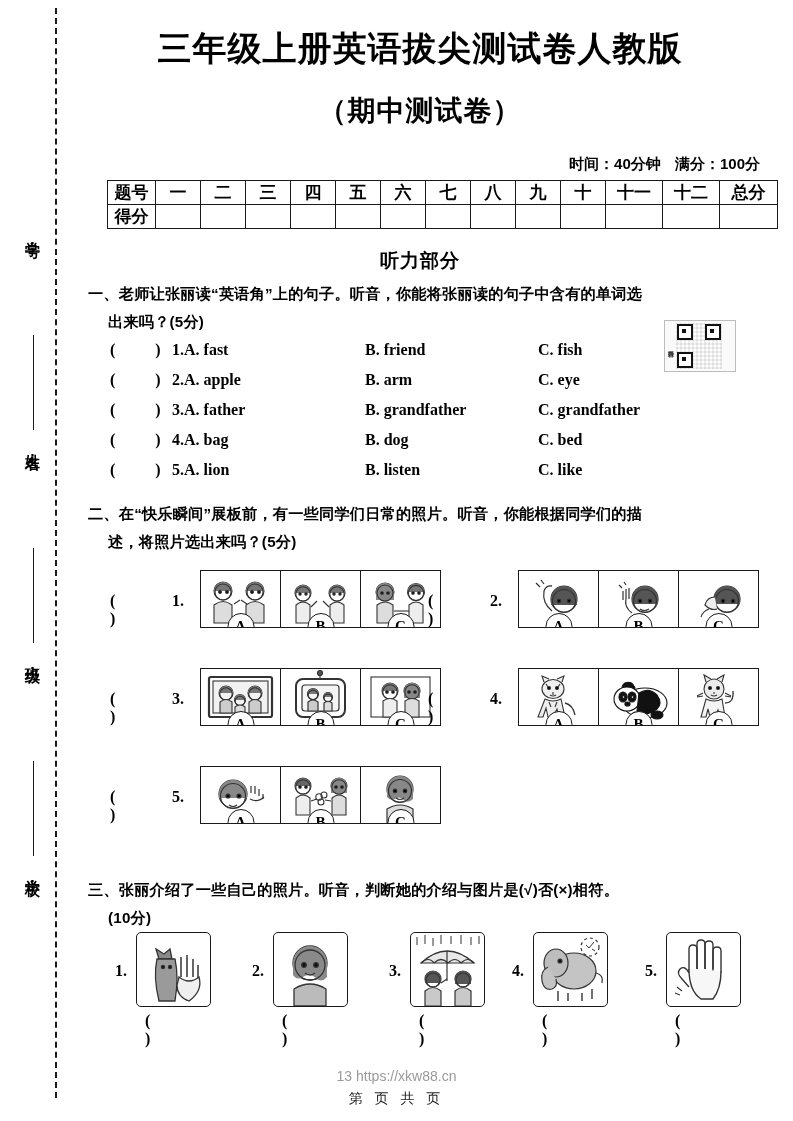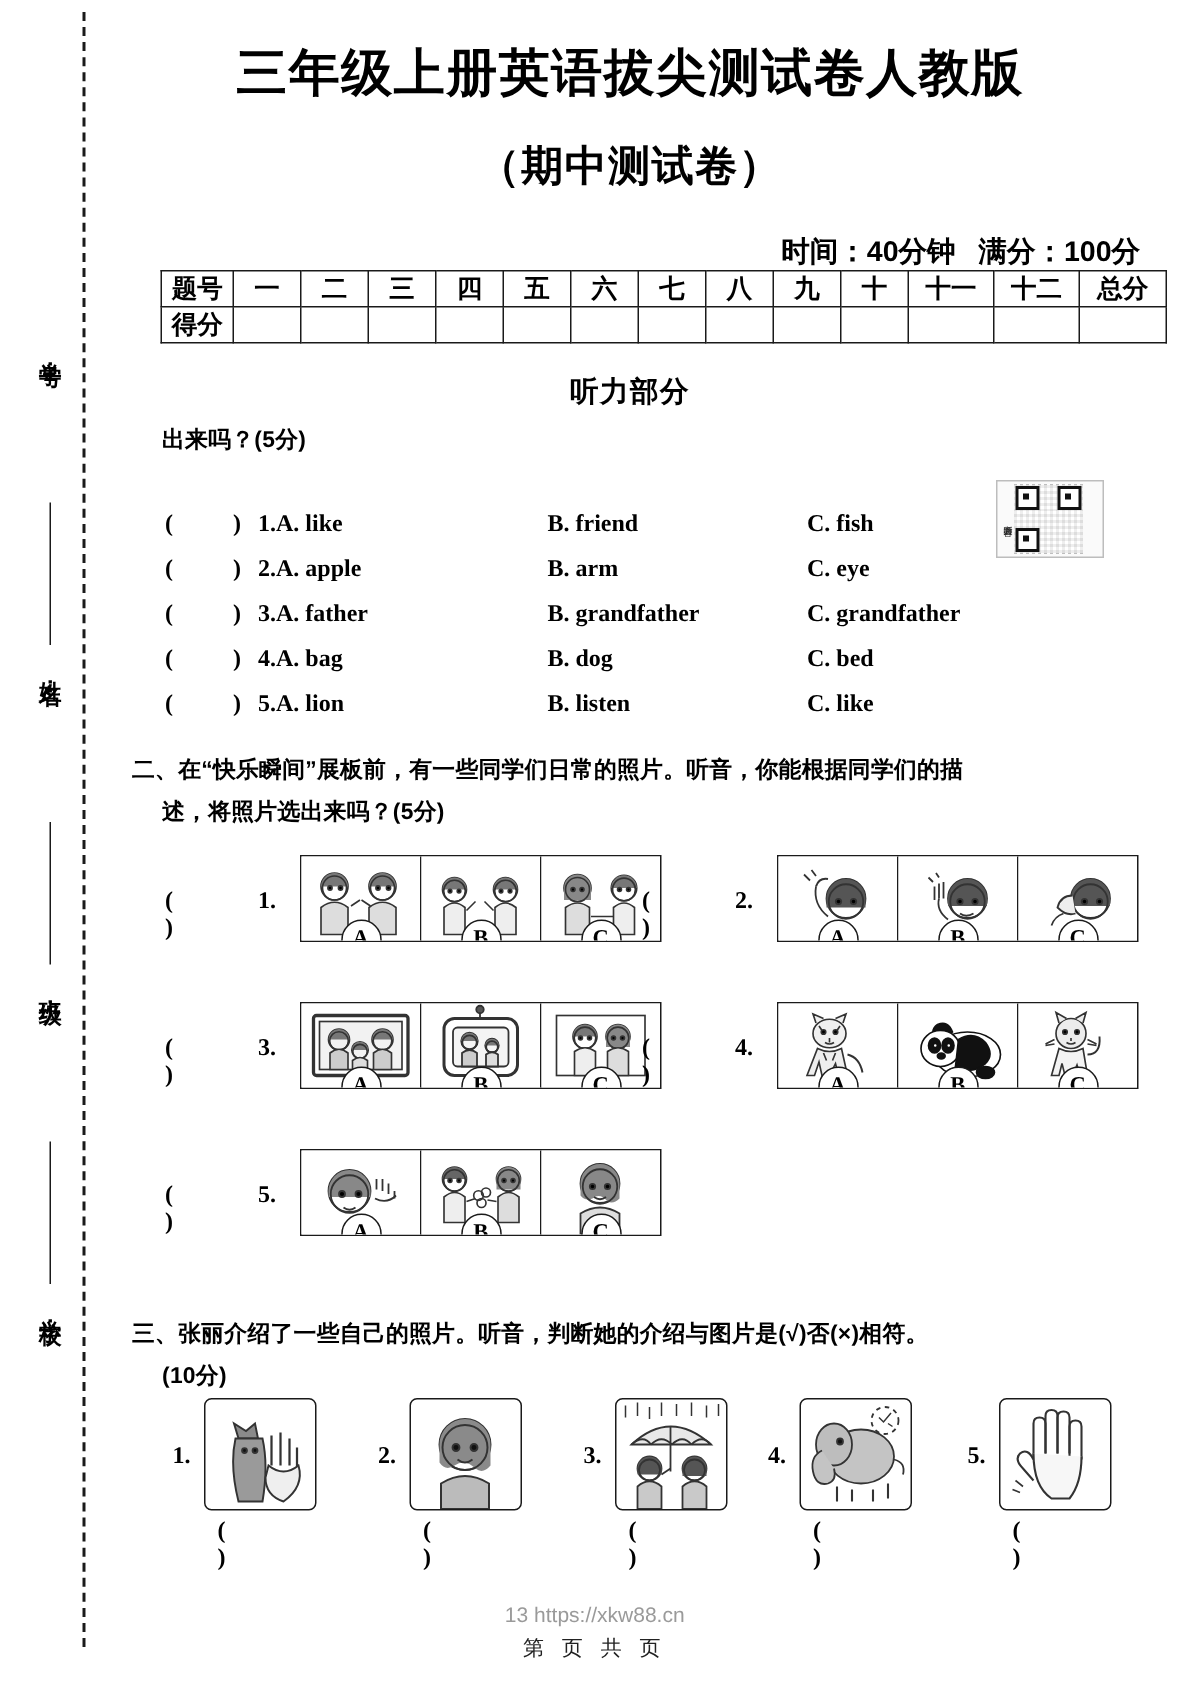--- a/index.html
+++ b/index.html
@@ -77,21 +77,21 @@
     font-family: "Liberation Sans", "DejaVu Sans", sans-serif;
     font-weight: bold;
     font-size: 28px;
     letter-spacing: 1px;
   }
   .meta-line {
     position: absolute;
     right: 33px;
     top: 155px;
     font-family: "Liberation Sans", "DejaVu Sans", sans-serif;
-    font-size: 19px;
+    font-size: 15px;
     font-weight: bold;
   }
   .meta-line span { margin-left: 10px; }
 
   
   .score-table {
     position: absolute;
     left: 107px;
     top: 180px;
     border-collapse: collapse;
@@ -348,26 +348,27 @@
     <td></td>
     <td></td>
     <td></td>
   </tr>
 </tbody>
   </table>
 
 <div class="part-heading" style="top:248px;">听力部分</div>
 
 <div class="q-stem" style="left:88px; top:280px; width:672px;">
+  <span>一、老师让张丽读“英语角”上的句子。听音，你能将张丽读的句子中含有的单词选</span>
   <span class="indent">出来吗？(5分)</span>
 </div>
 
 <div class="opt-row" style="top:341px;">
   <span class="opt-paren">(    )</span>
-  <span class="opt-a"><span>1.</span><span>A. like</span></span>
+  <span class="opt-a"><span>1.</span><span>A. fast</span></span>
   <span class="opt-b">B. friend</span>
   <span class="opt-c">C. fish</span>
 </div>
 <div class="opt-row" style="top:371px;">
   <span class="opt-paren">(    )</span>
   <span class="opt-a"><span>2.</span><span>A. apple</span></span>
   <span class="opt-b">B. arm</span>
   <span class="opt-c">C. eye</span>
 </div>
 <div class="opt-row" style="top:401px;">

